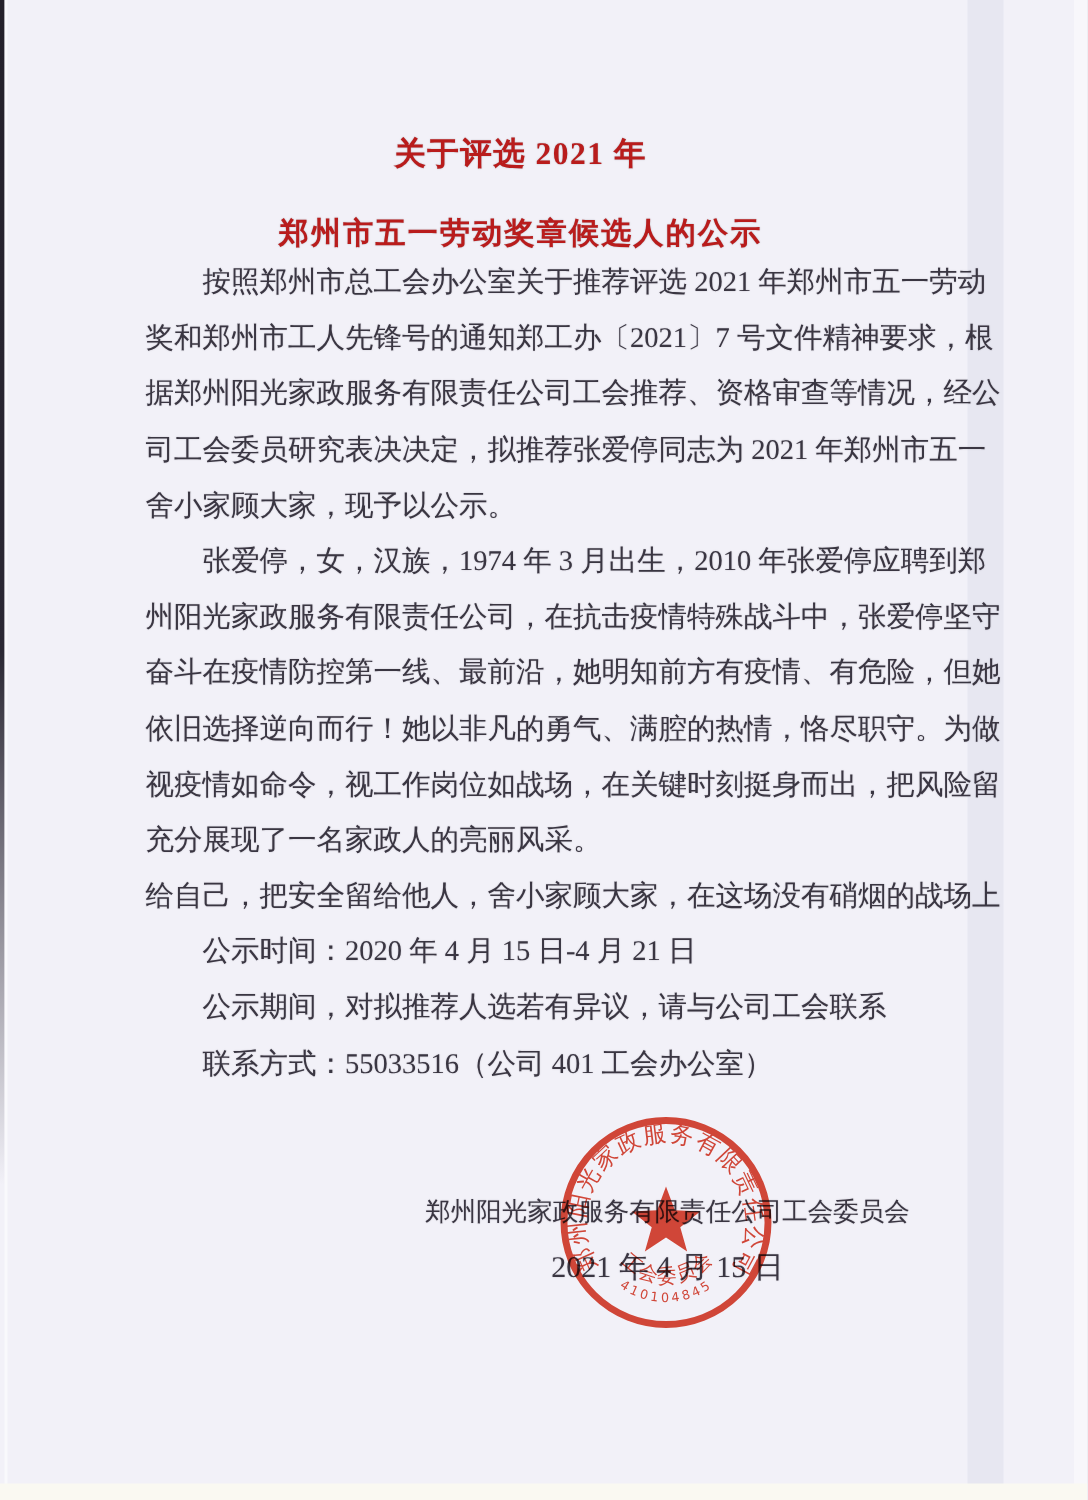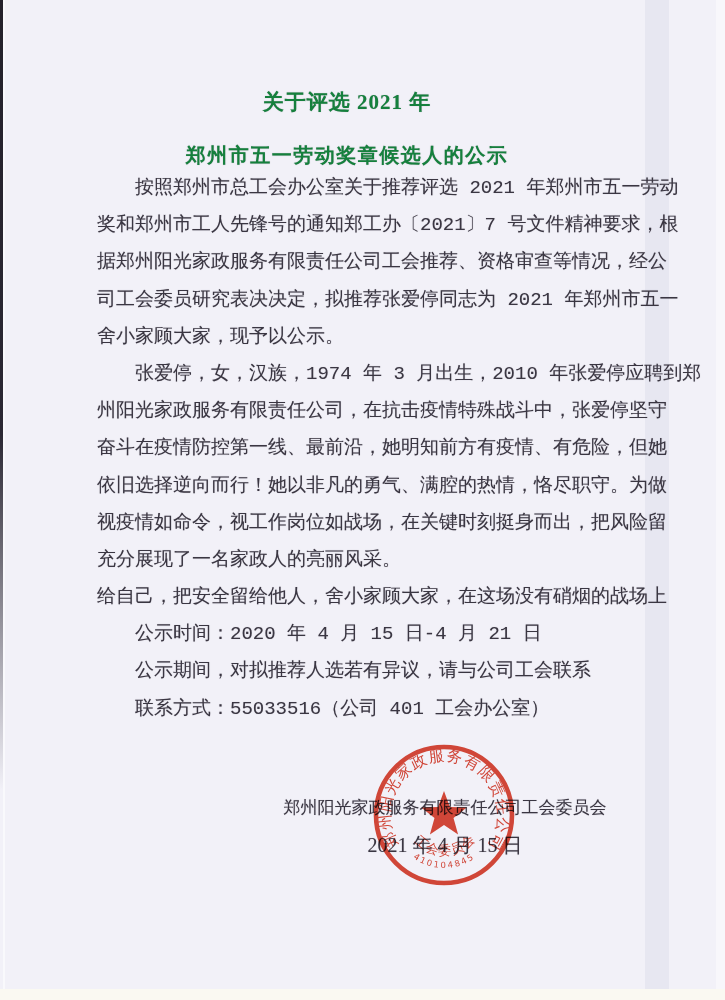--- a/index.html
+++ b/index.html
@@ -30,32 +30,31 @@
     background:rgba(205,203,222,0.28);
   }
   .edge-right-hl{
     position:absolute;top:0;right:0;width:9px;height:100%;
     background:rgba(255,255,255,0.45);
   }
   
   .doc-title{
     position:absolute;left:77px;width:540px;
     text-align:center;font-weight:bold;font-size:21px;
-    color:#15803d;letter-spacing:1px;
+    color:#b91c1c;letter-spacing:1px;
     text-shadow:0 0 1px rgba(47,43,55,0.35);
     white-space:nowrap;
   }
   .title-1{top:88px;}
   .title-2{top:124px;font-size:20px;letter-spacing:1.5px;margin-top:18px;}
   .doc-body{
     position:absolute;left:97px;top:170px;width:540px;
     font-size:19px;line-height:37.2px;
     text-shadow:0 0 1px rgba(58,54,66,0.3);
     white-space:nowrap;
-    font-family:Liberation Mono, monospace;
   }
   .line{height:37.2px;}
   .indent{text-indent:38px;}
   .signature-block{
     position:absolute;left:250px;top:795px;width:390px;
     text-align:center;
     text-shadow:0 0 1px rgba(58,54,66,0.3);
   }
   .sig-org{font-size:17px;line-height:26px;white-space:nowrap;}
   .sig-date{font-size:20px;line-height:26px;margin-top:11px;white-space:nowrap;}

